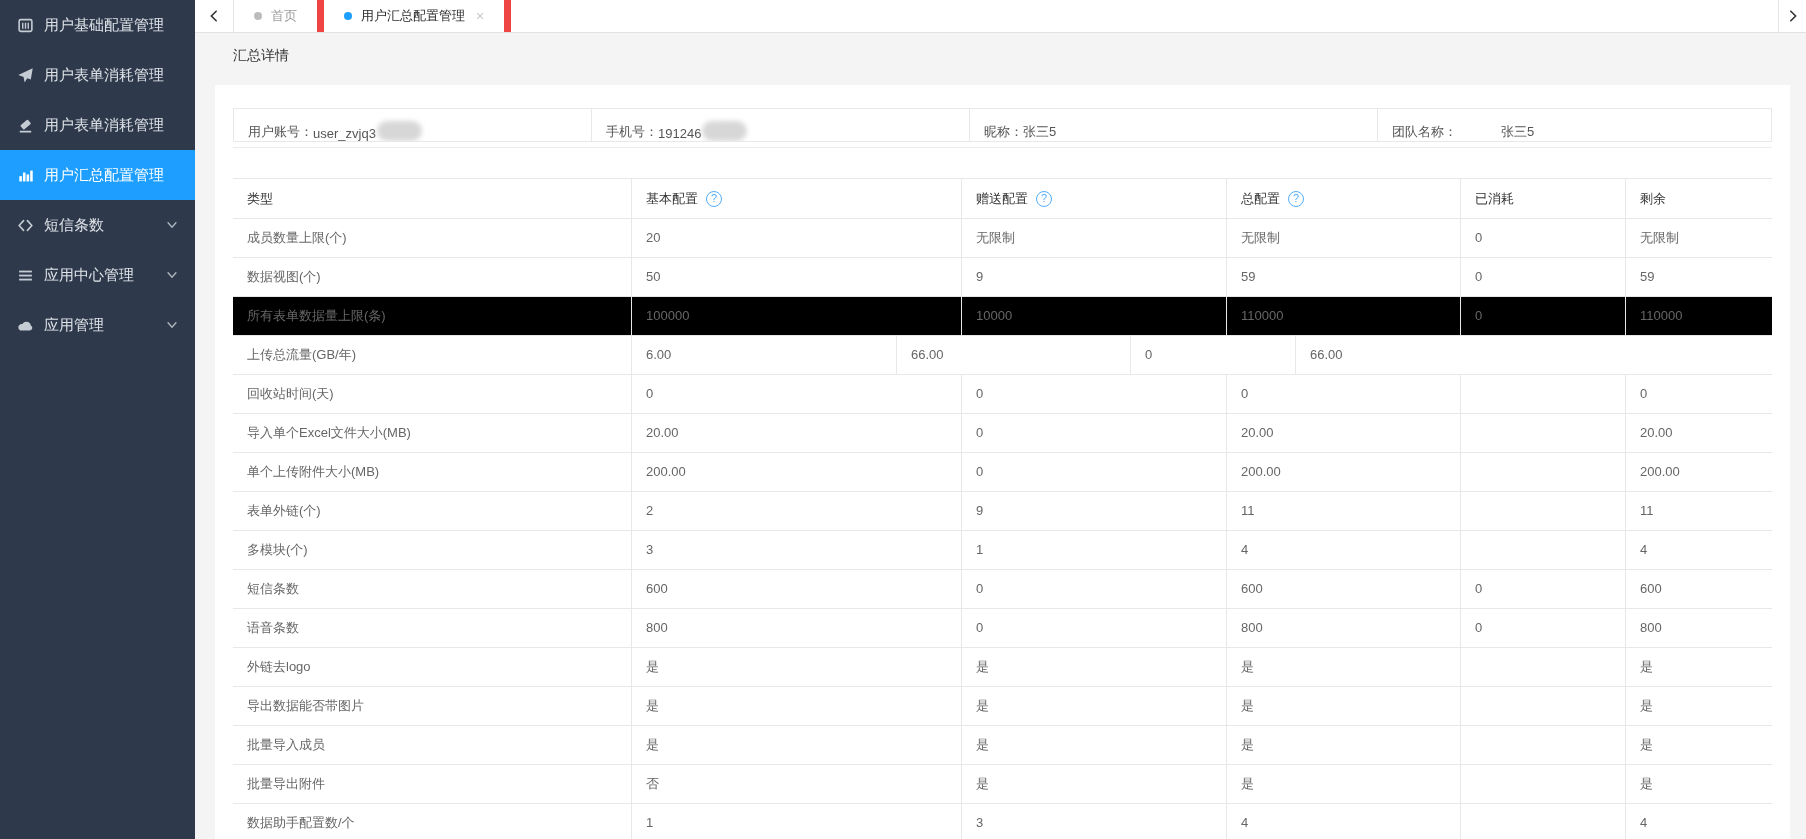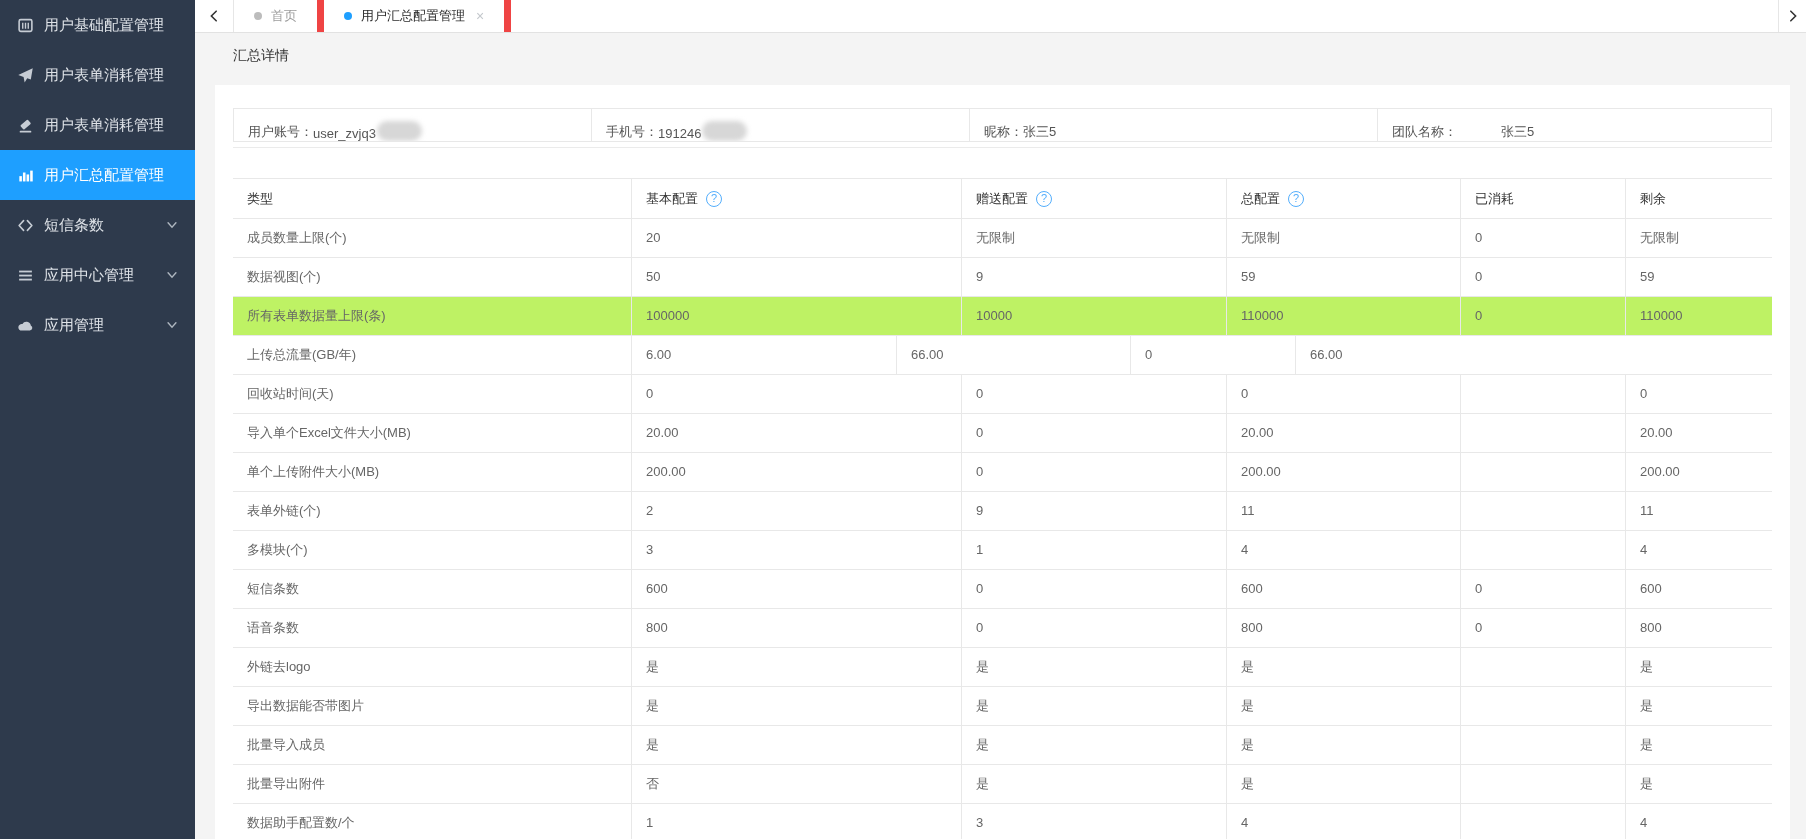--- a/index.html
+++ b/index.html
@@ -54,21 +54,21 @@
 
   
   .tbl { margin-top:30px; font-size:13px; }
   .t-row { display:flex; border-bottom:1px solid #e8e8e8; }
   .t-row.head { border-top:1px solid #e8e8e8; }
   .t-cell { height:38px; line-height:38px; padding-left:14px; color:#666;
     border-right:1px solid #e8e8e8; overflow:hidden; white-space:nowrap;
     display:flex; align-items:center; }
   .t-cell:last-child { border-right:none; }
   .t-row.head .t-cell { height:39px; color:#333; }
-  .t-row.hl { background:#bef264; }
+  .t-row.hl { background:#000000; }
   .help { display:inline-flex; width:16px; height:16px; margin-left:8px;
     border:1px solid #54aefc; border-radius:50%; color:#54aefc; font-size:11px;
     align-items:center; justify-content:center; line-height:1; flex:0 0 auto; }
 
   svg.ic { display:block; }
 </style>
 </head>
 <body>
 
 <div class="sidebar" id="sidebar">

